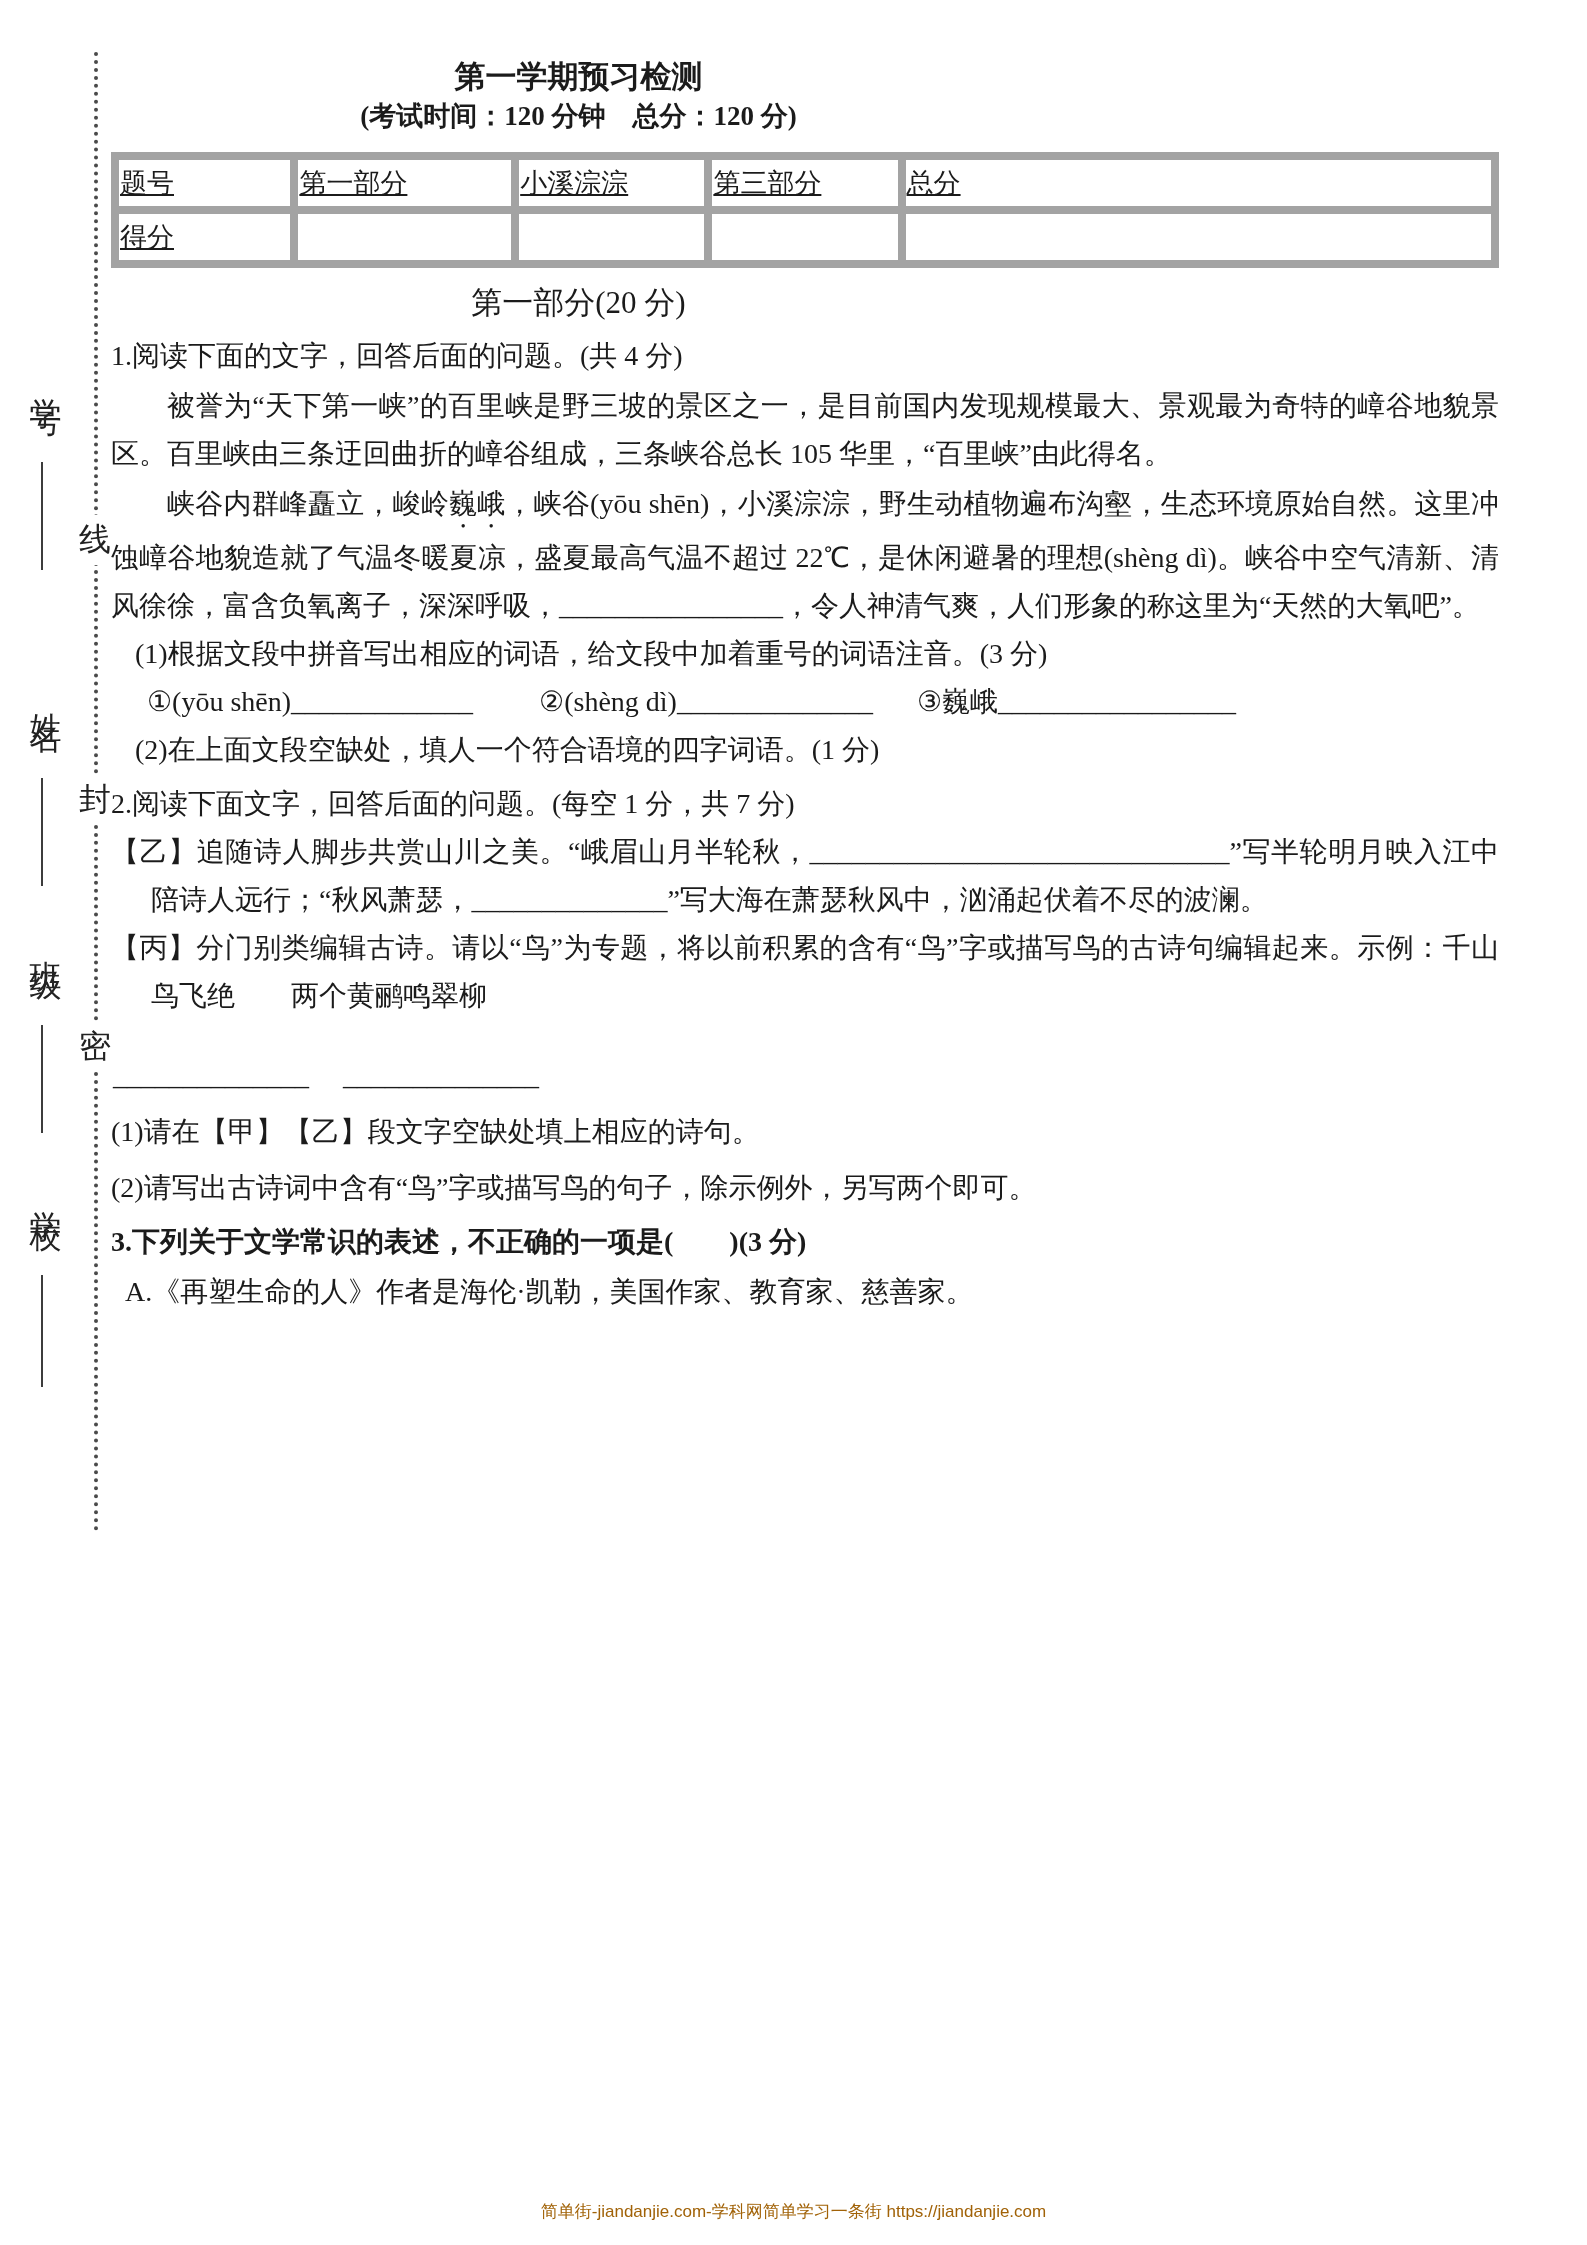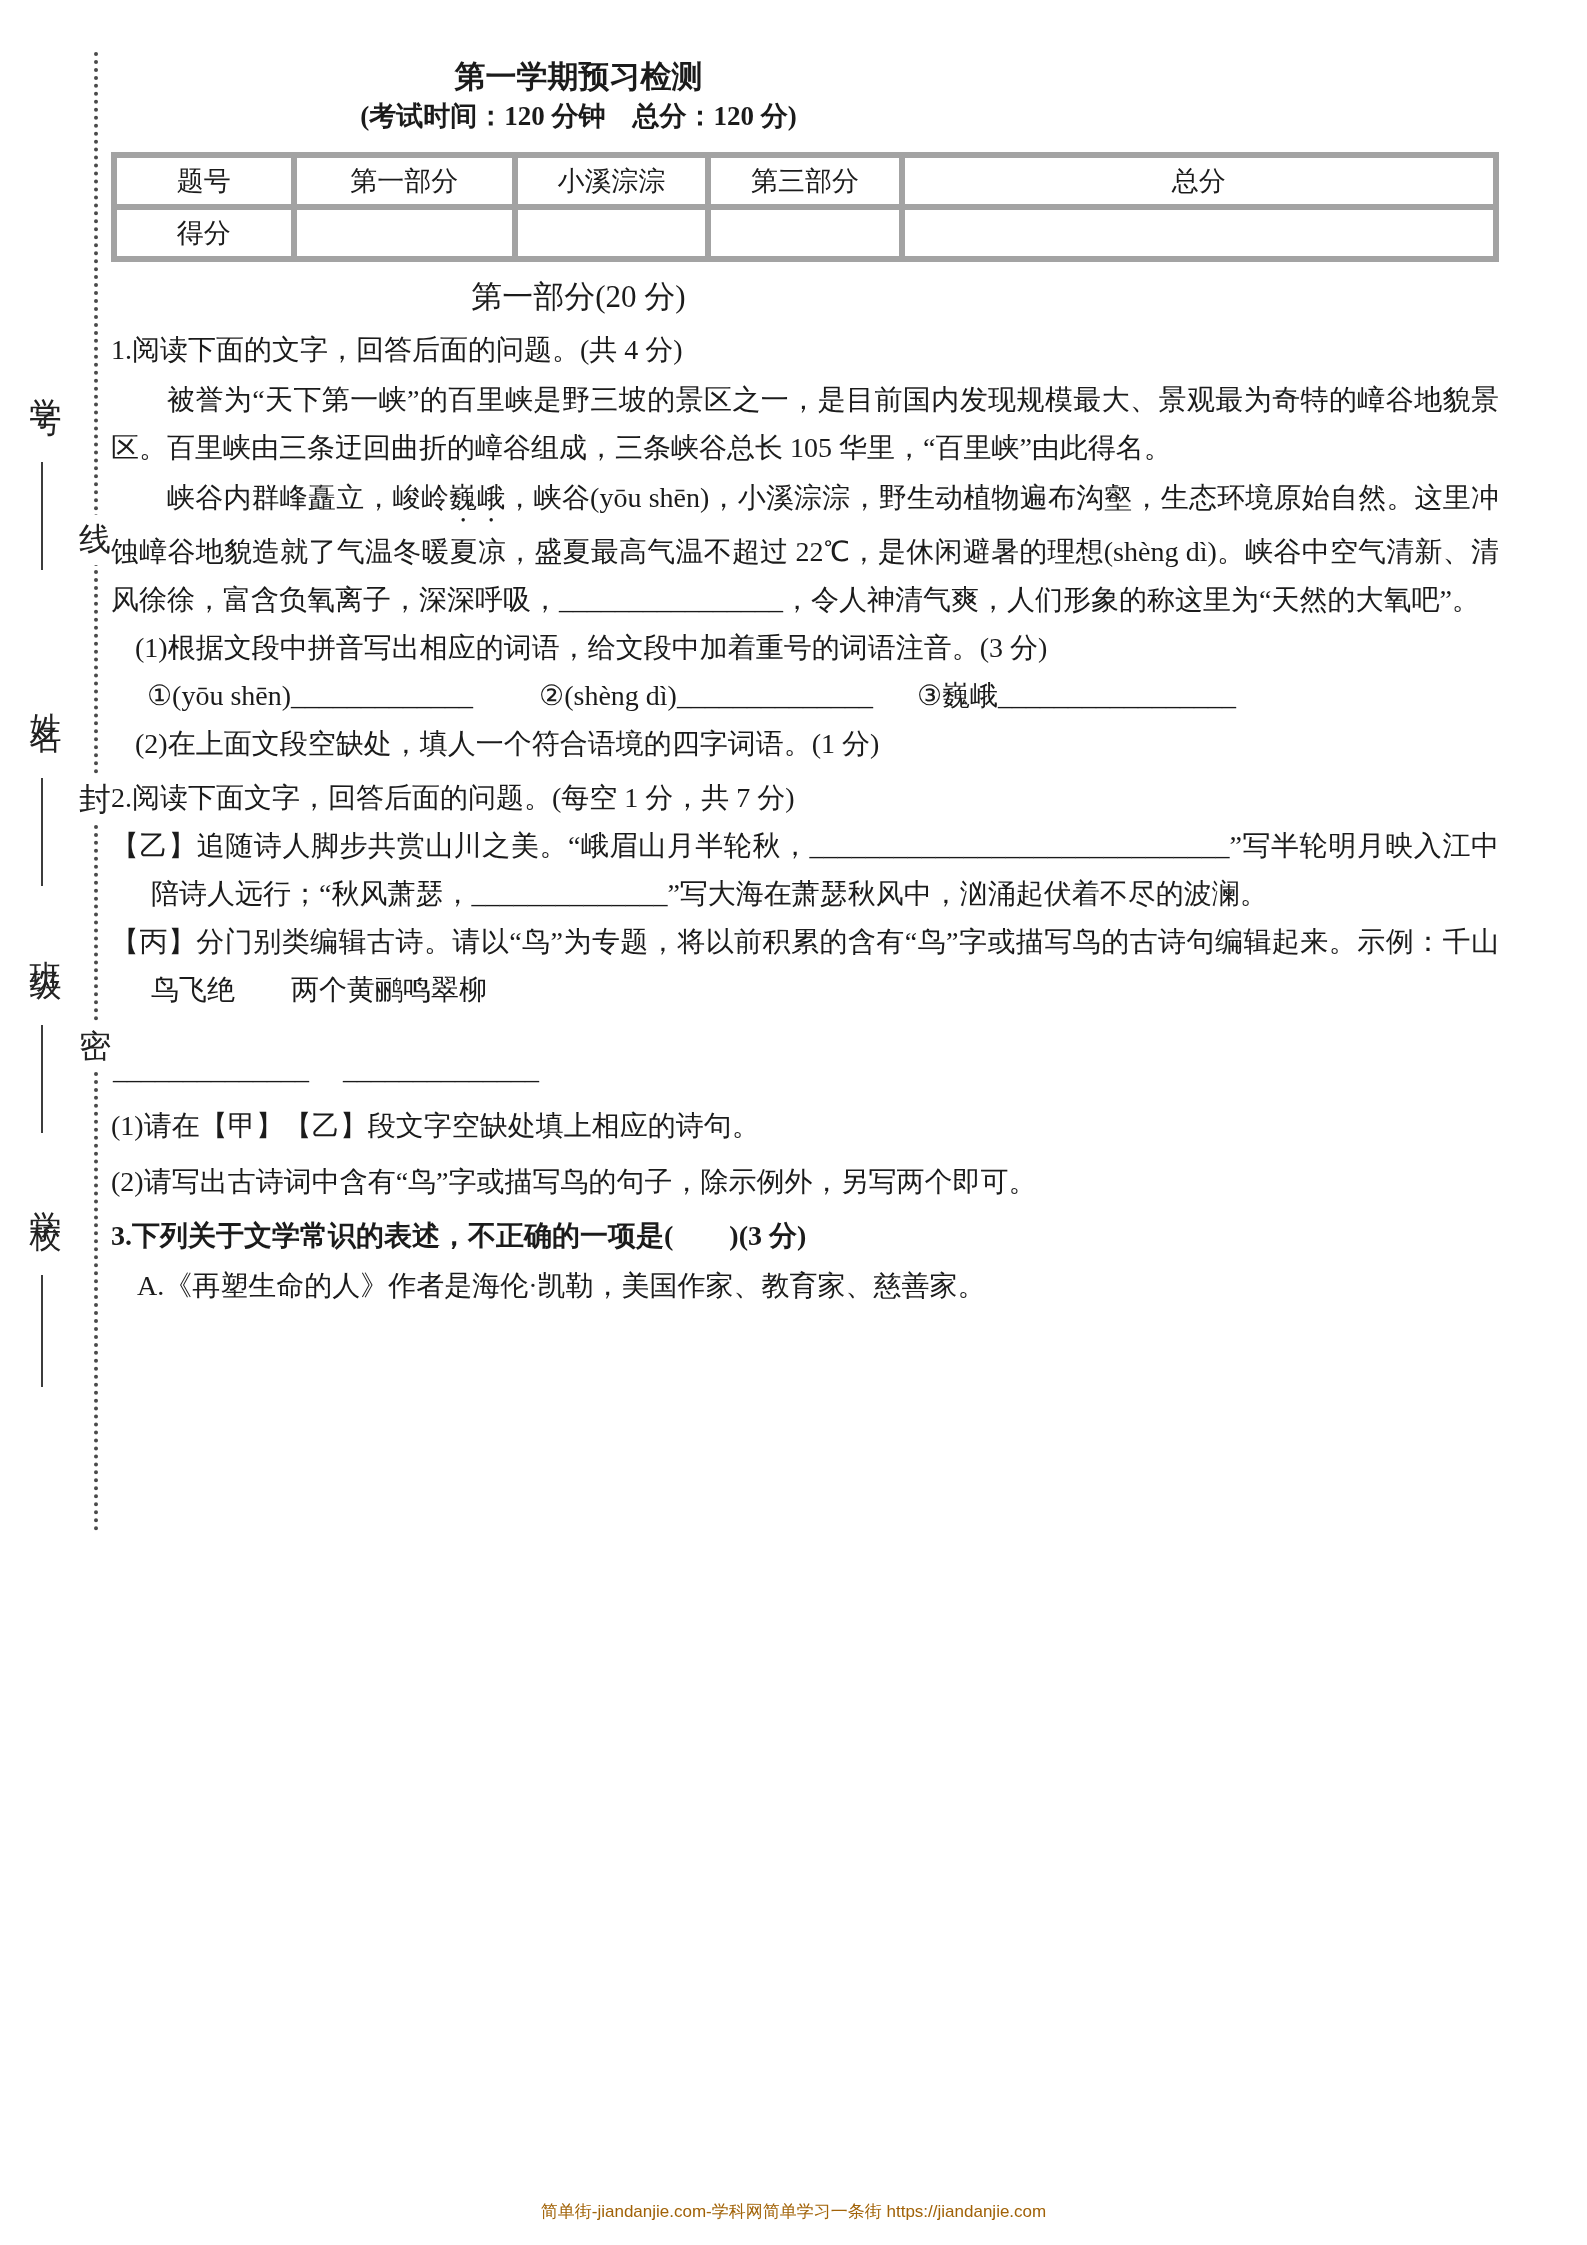--- a/index.html
+++ b/index.html
@@ -24,39 +24,39 @@
     position:absolute;left:95px;transform:translateX(-50%);
     font-size:32px;color:#222;background:#ffffff;padding:3px 0;
   }
   
   .content{position:absolute;left:111px;top:56px;width:1388px;}
   .head-wrap{width:935px;text-align:center;}
   .subtitle{font-size:31px;font-weight:700;font-family:"Liberation Sans",sans-serif;margin:0;}
   .title{font-size:50px;font-weight:900;font-family:"Liberation Sans",sans-serif;letter-spacing:3px;margin:10px 0 8px;}
   .exam-info{font-size:27px;font-weight:700;margin:0 0 18px;}
   table.score-table{border-collapse:collapse;width:100%;table-layout:fixed;}
-  table.score-table td{border:6px solid #a3a3a3;height:44px;text-align:center;font-size:27px;vertical-align:middle;}
+  table.score-table td{border:8px solid #a3a3a3;height:44px;text-align:left;font-size:27px;vertical-align:middle;text-decoration:underline;}
   .section-wrap{width:935px;text-align:center;margin:14px 0 8px;}
   .section-title{font-size:31px;}
   .stem{font-size:28px;line-height:48px;margin:6px 0 0;}
   .bold{font-weight:700;}
   .para{font-size:28px;line-height:48px;margin:2px 0 0;text-indent:2em;text-align:justify;}
   .emph{
     -webkit-text-emphasis:dot #1b1b1b;-webkit-text-emphasis-position:under right;
     text-emphasis:dot #1b1b1b;text-emphasis-position:under right;
   }
   .sub{font-size:28px;line-height:48px;margin:0 0 0 24px;}
   .blank-line{font-size:28px;line-height:48px;margin-left:36px;white-space:nowrap;}
   .blank-line .gap1{margin-left:66px;}
   .blank-line .gap2{margin-left:44px;}
   .hang{font-size:28px;line-height:48px;margin:0;padding-left:40px;text-indent:-40px;text-align:justify;}
   .answer-blanks{font-size:28px;line-height:48px;margin:32px 0 0 2px;}
   .answer-blanks span{margin-right:34px;}
   .subq2{font-size:28px;line-height:48px;margin:8px 0 0;}
-  .option{font-size:28px;line-height:48px;margin:2px 0 0 26px;}
+  .option{font-size:28px;line-height:48px;margin:2px 0 0 14px;}
   
   .footer{
     position:absolute;left:0;bottom:22px;width:100%;text-align:center;
     font-size:17px;color:#a16207;font-family:"Liberation Sans",sans-serif;
   }
 </style>
 </head>
 <body>
 
 <div class="dotted-line"></div>

